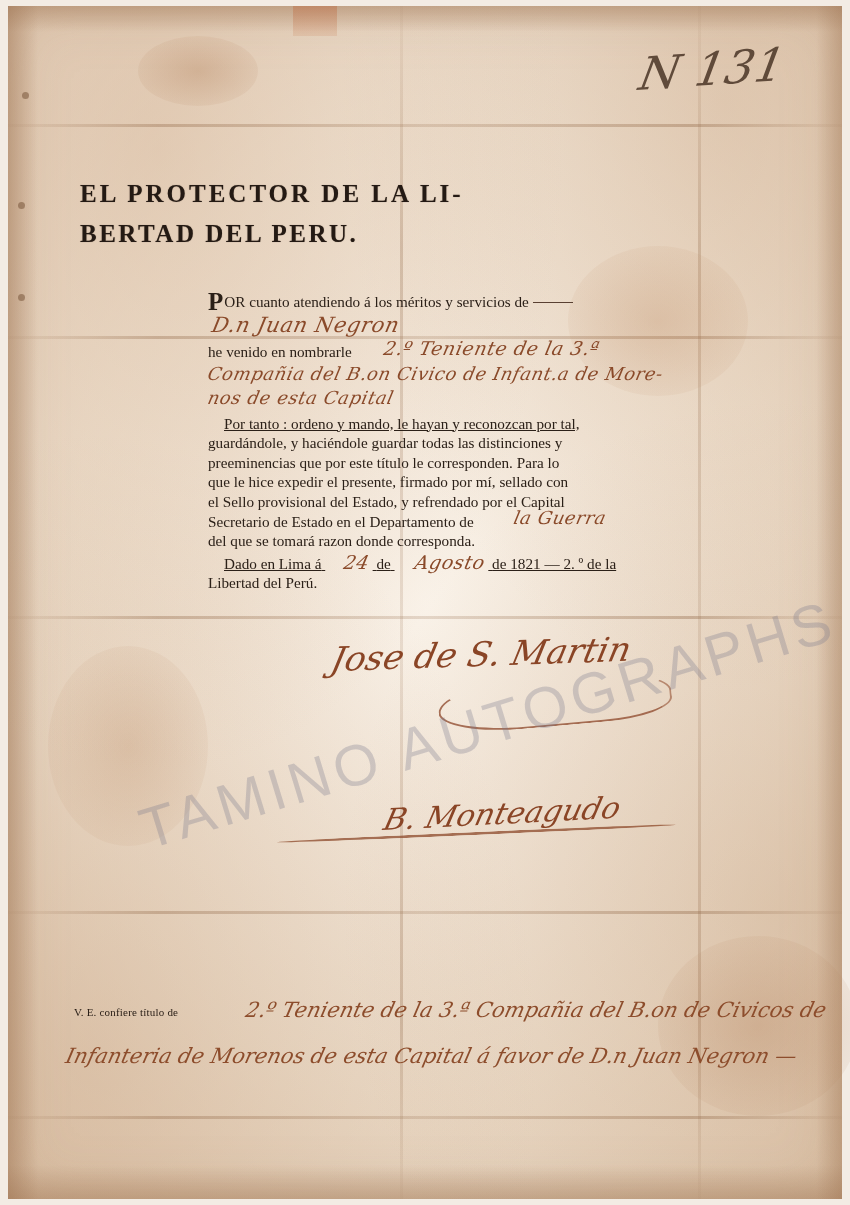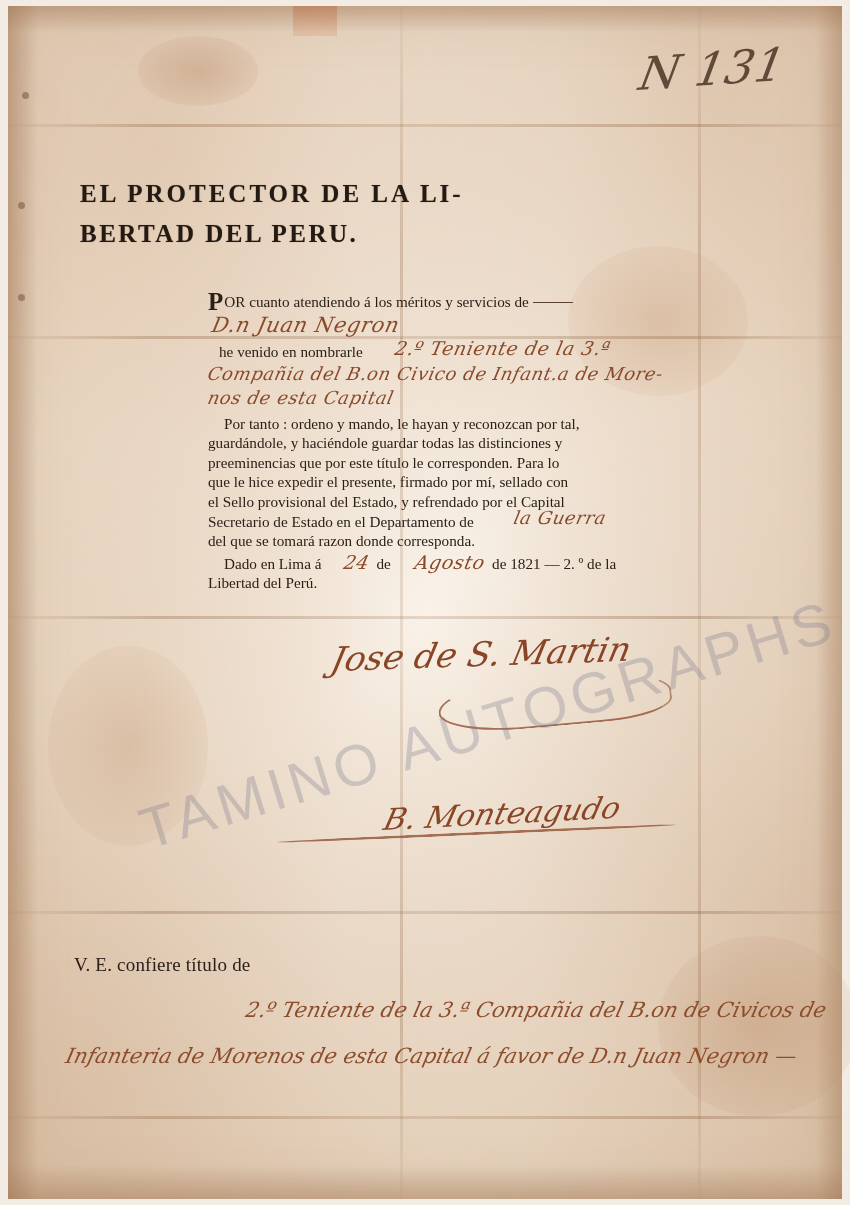--- a/index.html
+++ b/index.html
@@ -92,21 +92,21 @@
     text-align: justify;
   }
   .body p { margin: 0; }
   .dropcap {
     font-size: 25px;
     font-weight: bold;
     line-height: 19px;
     vertical-align: -3px;
     margin-right: 1px;
   }
-  .indent { text-indent: 16px; }
+  .indent { text-indent: 16px; text-decoration: underline; }
   .rule {
     display: inline-block;
     width: 40px;
     border-bottom: 1px solid #594032;
     vertical-align: 4px;
     margin-left: 4px;
   }
 
   
   .hand {
@@ -184,22 +184,22 @@
     letter-spacing: 5px;
     color: rgba(120,118,140,0.30);
     transform: rotate(-17deg);
     white-space: nowrap;
     pointer-events: none;
   }
 
   
   .footer-label {
     position: absolute;
-    left: 66px; top: 948px;
-    font-size: 19px;
+    left: 66px; top: 1000px;
+    font-size: 11px;
     color: #2b2018;
     letter-spacing: .2px;
     text-align: center;
   }
   .footer-hand1 {
     position: absolute;
     left: 238px; top: 992px;
     font-family: "DejaVu Serif", serif;
     font-style: italic;
     font-size: 21px;
@@ -264,21 +264,21 @@
 
     <div class="body">
       <p>
         <span class="dropcap">P</span><span>OR cuanto atendiendo á los méritos y servicios de</span><span class="rule"></span>
       </p>
 
       <p style="height:30px; position:relative;">
         <span class="hand" style="position:absolute; left:4px; top:4px; font-size:21px;">D.n Juan Negron</span>
       </p>
 
-      <p style="position:relative; height:24px;margin-left:11px;">
+      <p style="position:relative; height:24px;">
         <span>he venido en nombrarle</span>
         <span class="hand" style="position:absolute; left:176px; top:-3px; font-size:19px;">2.º Teniente de la 3.ª</span>
       </p>
       <p style="position:relative; height:24px;">
         <span class="hand" style="position:absolute; left:0px; top:-2px; font-size:18px;">Compañia del B.on Civico de Infant.a de More-</span>
       </p>
       <p style="position:relative; height:24px;">
         <span class="hand" style="position:absolute; left:0px; top:-2px; font-size:18px;">nos de esta Capital</span>
       </p>
 

